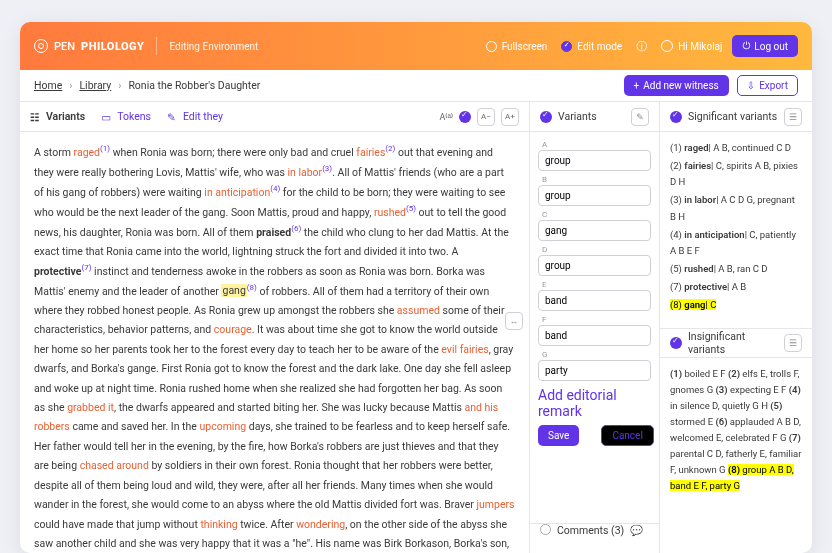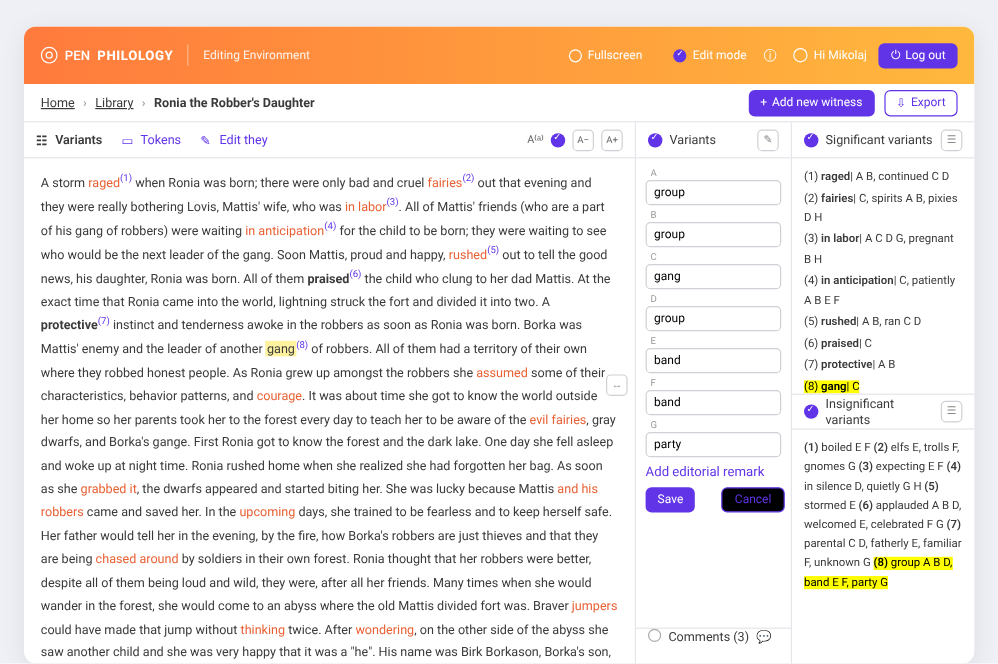--- a/index.html
+++ b/index.html
@@ -6,31 +6,31 @@
 body{font-family:-apple-system,BlinkMacSystemFont,"Segoe UI",Roboto,sans-serif;background:#eef0f6;font-size:12px;color:#3a3a3a;width:832px;height:553px;overflow:hidden;padding:22px 20px 0 20px}
 .app{background:#fff;border-radius:10px;overflow:hidden;box-shadow:0 4px 20px rgba(0,0,0,0.08);height:531px;display:flex;flex-direction:column}
 .topbar{background:linear-gradient(90deg,#ff7a3d 0%,#ffb93d 100%);height:48px;display:flex;align-items:center;padding:0 14px;color:#fff;font-size:11px}
 .logo{display:flex;align-items:center;gap:6px;font-weight:500}
 .logo-icon{width:14px;height:14px;border:1.5px solid #fff;border-radius:50%;position:relative}
 .logo-icon:after{content:"";position:absolute;inset:3px;border:1px solid #fff;border-radius:50%}
 .logo b{font-weight:800;letter-spacing:.5px}
 .vdiv{width:1px;height:18px;background:rgba(255,255,255,.4);margin:0 12px}
 .env{font-size:10px;opacity:.9}
 .spacer{flex:1}
-.tbtn{display:flex;align-items:flex-end;gap:5px;margin-left:26px;font-size:10px}
+.tbtn{display:flex;align-items:flex-end;gap:5px;margin-left:14px;font-size:10px}
 .radio{width:11px;height:11px;border:1.5px solid #fff;border-radius:50%;display:inline-block}
 .radio.on{background:#6134e8;border-color:#6134e8;position:relative}
 .radio.on:after{content:"✓";position:absolute;color:#fff;font-size:7px;left:1.5px;top:-1px}
 .ubtn{display:flex;align-items:center;gap:5px;margin-left:14px;font-size:10px}
 .uicon{width:12px;height:12px;border:1.2px solid #fff;border-radius:50%}
 .logout{background:#6134e8;color:#fff;padding:5px 10px;border-radius:5px;font-size:10px;margin-left:10px;display:flex;align-items:center;gap:4px}
 .crumbs{height:32px;display:flex;align-items:center;padding:0 14px;border-bottom:1px solid #e5e5ea;font-size:10.5px}
 .crumbs a{color:#3a3a3a;text-decoration:underline}
 .crumbs .sep{margin:0 7px;color:#999}
-.crumbs .cur{font-weight:700}
+.crumbs .cur{font-weight:400}
 .cactions{margin-left:auto;display:flex;gap:8px}
 .btn-purple{background:#6134e8;color:#fff;padding:5px 10px;border-radius:5px;font-size:10px;display:flex;align-items:center;gap:4px}
 .btn-outline-p{border:1px solid #6134e8;color:#6134e8;padding:4px 9px;border-radius:5px;font-size:10px;display:flex;align-items:center;gap:4px}
 .main{flex:1;display:flex;min-height:0}
 .left{flex:1;display:flex;flex-direction:column;border-right:1px solid #e5e5ea;min-width:0}
 .mid{width:130px;border-right:1px solid #e5e5ea;display:flex;flex-direction:column}
 .right{width:152px;display:flex;flex-direction:column}
 .tabs{height:30px;display:flex;align-items:center;border-bottom:1px solid #e5e5ea;padding:0 10px;gap:16px;font-size:10.5px}
 .tab{display:flex;align-items:center;gap:5px;color:#6a6a6a}
 .tab.active{color:#3a3a3a;font-weight:600}
@@ -44,21 +44,21 @@
 .sup{color:#6134e8;font-size:8px;vertical-align:super}
 .mark{background:#fff3a0;padding:0 1px}
 .expand-btn{position:absolute;right:6px;top:180px;width:18px;height:18px;border:1px solid #d0d0d6;border-radius:4px;display:flex;align-items:center;justify-content:center;font-size:9px;color:#999}
 .sechead{height:30px;border-bottom:1px solid #e5e5ea;display:flex;align-items:center;padding:0 10px;font-size:10.5px;gap:6px}
 .sechead .t{flex:1}
 .sechead .ic{width:18px;height:18px;border:1px solid #d0d0d6;border-radius:4px;display:flex;align-items:center;justify-content:center;font-size:9px;color:#888}
 .vlist{flex:1;overflow:hidden;padding:8px}
 .vitem{margin-bottom:4px}
 .vlbl{font-size:8px;color:#999;margin-bottom:1px;padding-left:4px}
 .vinp{width:100%;border:1px solid #d0d0d6;border-radius:4px;padding:4px 6px;font-size:10px;font-family:inherit}
-.link-p{color:#6134e8;font-size:11px;margin:6px 0}
+.link-p{color:#6134e8;font-size:14px;margin:6px 0}
 .btnrow{display:flex;gap:22px;margin-top:4px}
 .btn-cancel{border:1px solid #6134e8;color:#6134e8;padding:4px 10px;border-radius:5px;font-size:10px;background:#000000}
 .sig{flex:1;overflow:hidden;padding:8px 10px;font-size:9.5px;line-height:1.7}
 .sig b{font-weight:600}
 .sig .row{margin-bottom:2px}
 .sechead2{border-top:1px solid #e5e5ea}
 .comments{height:30px;border-top:1px solid #e5e5ea;display:flex;align-items:flex-start;padding:0 10px;font-size:10.5px;gap:6px}
 .comments .radio2{width:11px;height:11px;border:1.5px solid #aaa;border-radius:50%}
 </style>
 </head>
@@ -173,21 +173,20 @@
         <span class="chk"></span>
         <span class="t">Significant variants</span>
         <span class="ic">☰</span>
       </div>
       <div class="sig" id="siglist">
           <div class="row">(1)  <b>raged</b>| A B, continued C D</div>
           <div class="row">(2)  <b>fairies</b>| C, spirits A B, pixies D H</div>
           <div class="row">(3)  <b>in labor</b>| A C D G, pregnant B H</div>
           <div class="row">(4)  <b>in anticipation</b>| C, patiently A B E F</div>
           <div class="row">(5)  <b>rushed</b>| A B, ran C D</div>
-          <div class="row">(6)  <b>praised</b>| C</div>
           <div class="row">(7)  <b>protective</b>| A B</div>
           <div class="row"><mark>(8)  <b>gang</b>| C</mark></div>
         </div>
       <div class="sechead sechead2">
         <span class="chk"></span>
         <span class="t">Insignificant variants</span>
         <span class="ic">☰</span>
       </div>
       <div class="sig" id="insig"><b>(1)</b> boiled E F <b>(2)</b> elfs E, trolls F, gnomes G <b>(3)</b> expecting E F <b>(4)</b> in silence D, quietly G H <b>(5)</b> stormed E <b>(6)</b> applauded A B D, welcomed E, celebrated F G <b>(7)</b> parental C D, fatherly E, familiar F, unknown G <mark><b>(8)</b> group A B D, band E F, party G</mark></div>
     </div>

